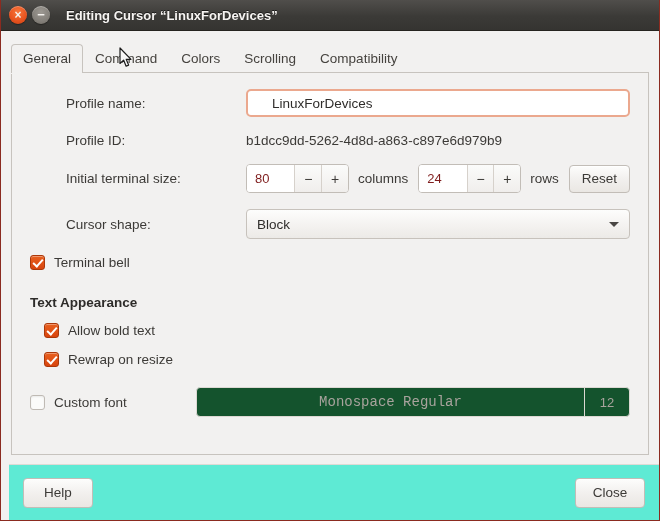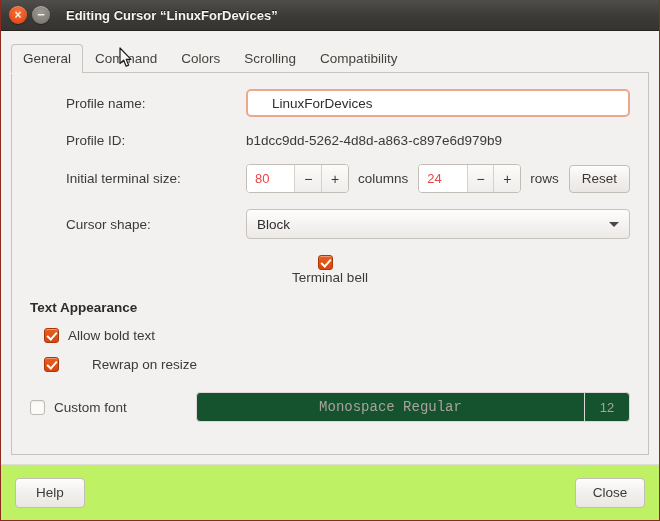--- a/index.html
+++ b/index.html
@@ -156,21 +156,21 @@
     background: #ffffff;
     overflow: hidden;
     box-shadow: inset 0 1px 1px rgba(0,0,0,0.05);
   }
   .spin .val {
     width: 46px;
     display: flex;
     align-items: center;
     padding-left: 8px;
     font-size: 13px;
-    color: #ef4444;
+    color: #7f1d1d;
     background: #ffffff;
   }
   .spin .sbtn {
     width: 30px;
     display: flex;
     align-items: center;
     justify-content: center;
     font-size: 14px;
     color: #3c3a37;
     background: linear-gradient(to bottom, #fbfbfa, #f0eeec);
@@ -296,28 +296,28 @@
     border-left: 1px solid #dcd8d3;
     align-self: stretch;
     display: flex;
     align-items: center;
     justify-content: center;
   }
 
   
   .actionbar {
     position: absolute;
-    left: 0; right: 0; bottom: 0;
+    left: 8px; right: 0; bottom: 0;
     height: 56px;
     box-sizing: border-box;
     padding: 0 14px;
     display: flex;
     align-items: center;
     border-top: 1px solid #dedad5;
-    background: #bef264;
+    background: #5eead4;
   }
   .actionbar .btn { min-width: 70px; height: 30px; }
   .spacer { flex: 1 1 auto; }
 
   
   .cursor {
     position: absolute;
     left: 118px;
     top: 47px;
     width: 14px;
@@ -394,33 +394,33 @@
     </div>
 
     <div class="row">
       <div class="lbl">Cursor shape:</div>
       <div class="combo">
         <span>Block</span>
         <span class="arrow"></span>
       </div>
     </div>
 
-    <div class="check-row" style="margin-bottom:15px;flex-direction:column;">
+    <div class="check-row" style="margin-bottom:25px;">
       <span class="cbox on"></span>
       <span class="check-label">Terminal bell</span>
     </div>
 
     <div class="section-title">Text Appearance</div>
 
     <div class="check-row indent">
       <span class="cbox on"></span>
       <span class="check-label">Allow bold text</span>
     </div>
 
-    <div class="check-row indent" style="margin-bottom:20px;gap:24px;">
+    <div class="check-row indent" style="margin-bottom:20px;">
       <span class="cbox on"></span>
       <span class="check-label">Rewrap on resize</span>
     </div>
 
     <div class="row indent" style="margin-left:0;">
       <div style="display:flex;align-items:center;width:166px;flex:0 0 auto;">
         <span class="cbox off"></span>
         <span class="check-label">Custom font</span>
       </div>
       <div class="fontbtn">

